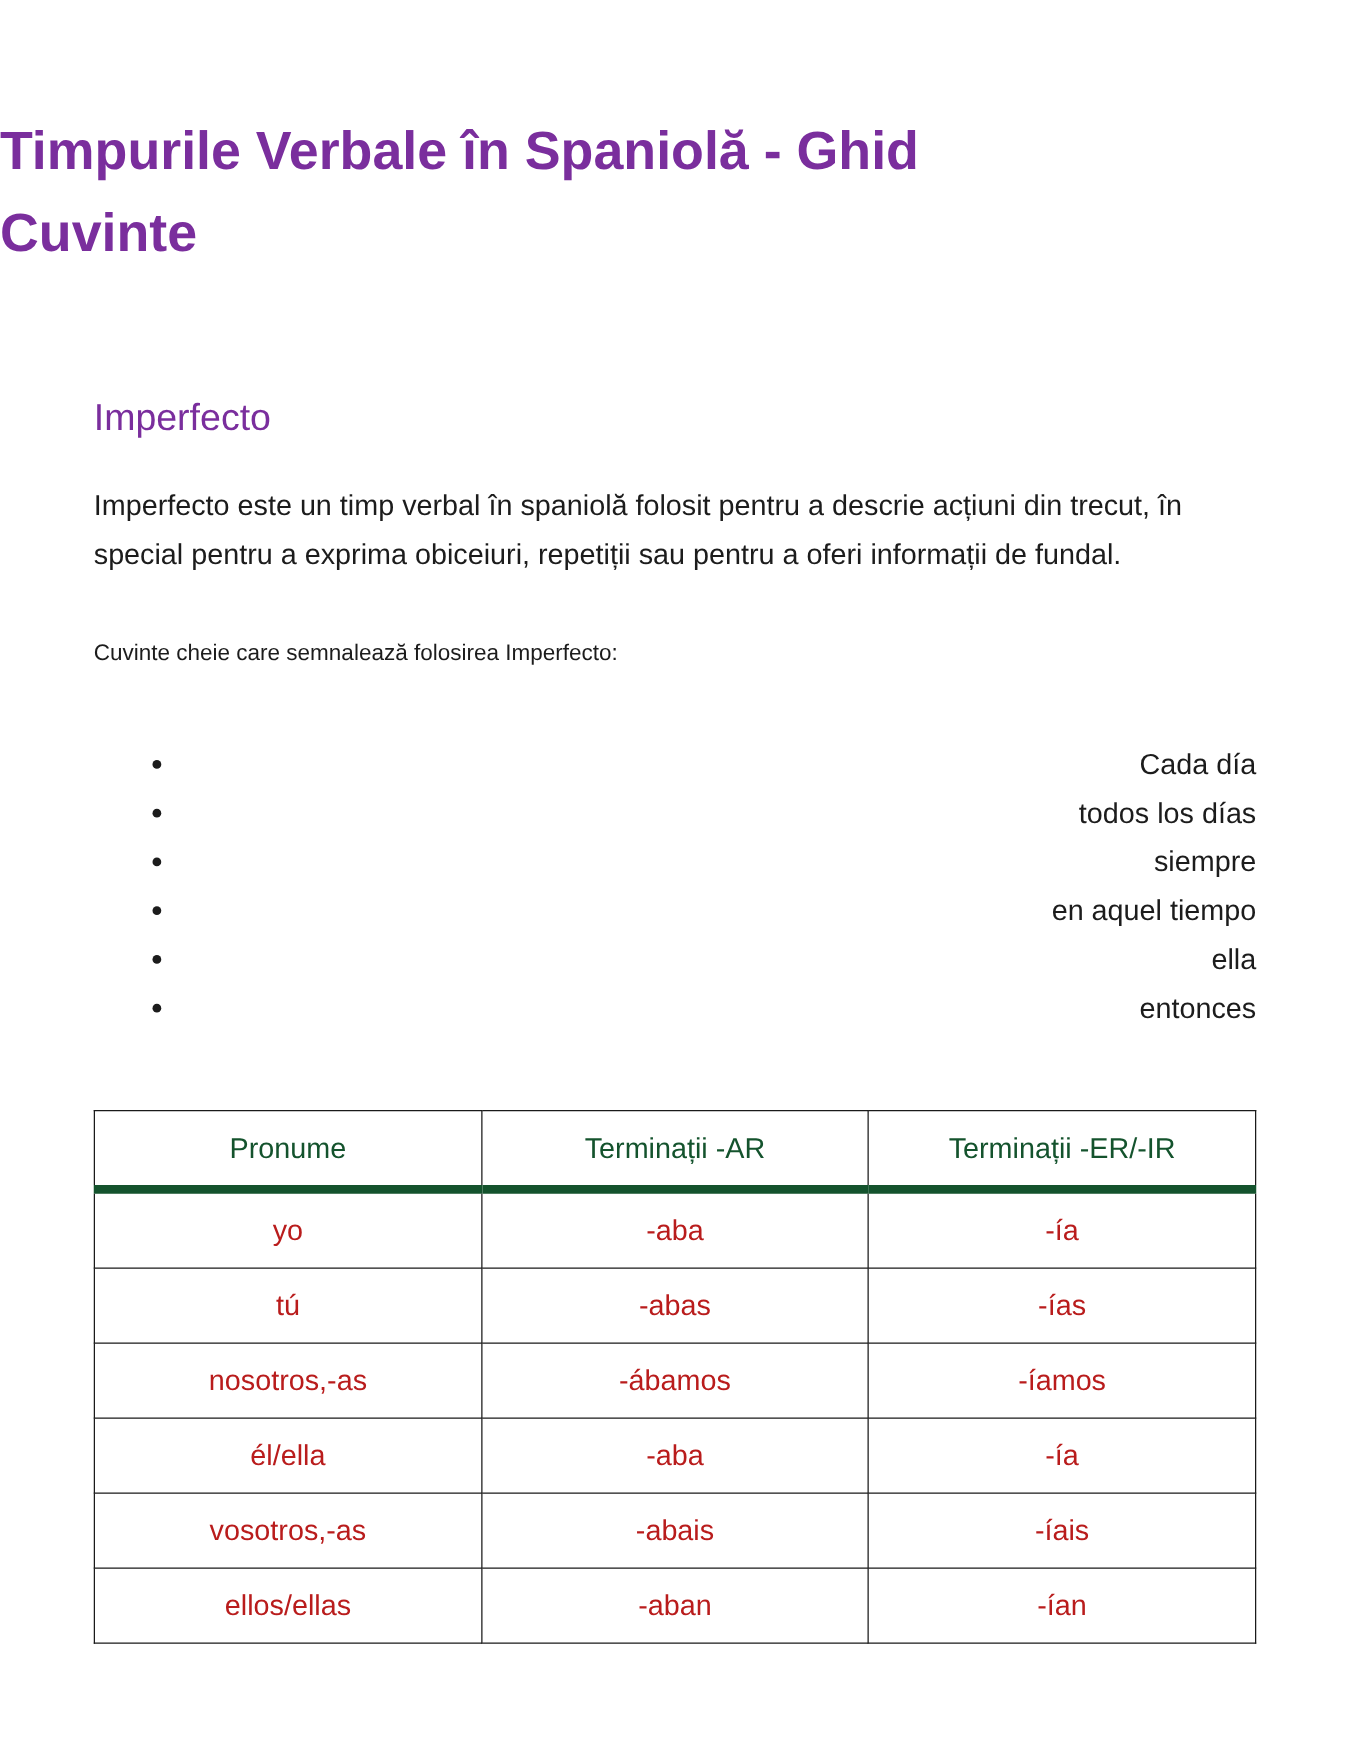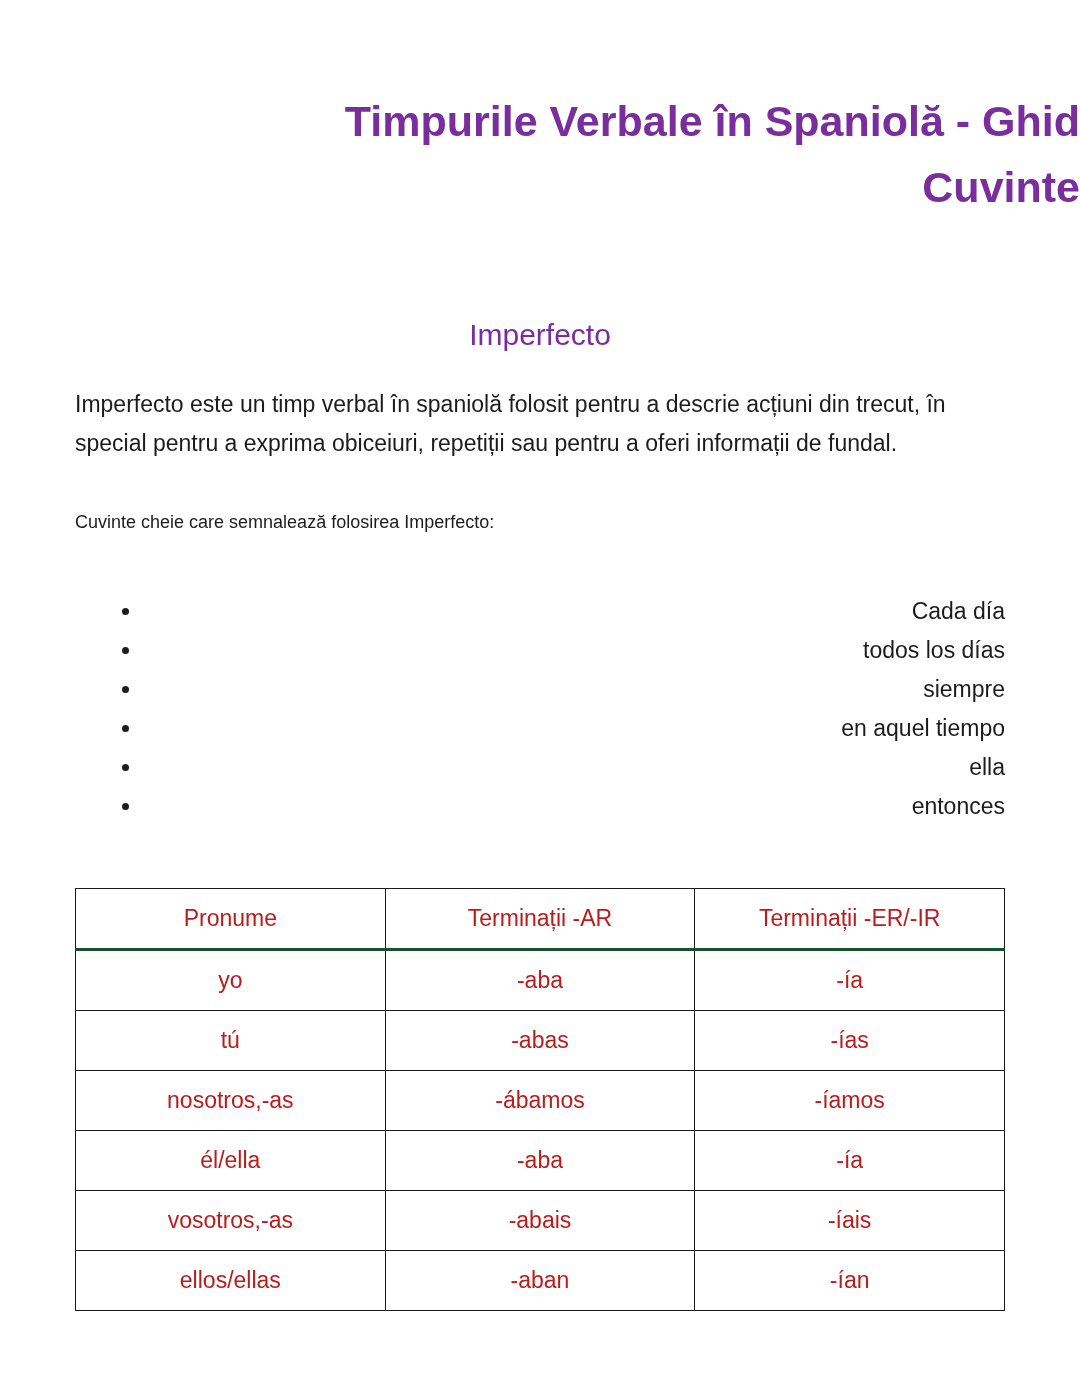--- a/index.html
+++ b/index.html
@@ -12,36 +12,35 @@
     width: 1080px;
     height: 1397px;
     background: #ffffff;
     font-family: "Liberation Sans", sans-serif;
     color: #1c1c1c;
     overflow: hidden;
   }
   .doc-title {
     margin: 0;
     padding-top: 88px;
-    text-align: right;
+    text-align: left;
     font-size: 43px;
     font-weight: 700;
     line-height: 66px;
     color: #7a2e9d;
   }
   .content {
     padding: 0 75px;
   }
   .section-heading {
     margin: 97px 0 0 0;
     font-size: 30px;
     font-weight: 400;
     line-height: 36px;
     color: #7a2e9d;
-    text-align: center;
   }
   .body-paragraph {
     margin: 32px 0 0 0;
     max-width: 885px;
     font-size: 23px;
     line-height: 39px;
     color: #1c1c1c;
   }
   .keywords-intro {
     margin: 40px 0 0 0;
@@ -71,23 +70,23 @@
   .conjugation-table td {
     width: 33.33%;
     height: 59px;
     border: 1.5px solid #1a1a1a;
     text-align: center;
     vertical-align: middle;
     font-size: 23px;
     padding: 0;
   }
   .conjugation-table thead th {
-    color: #b91c1c;
+    color: #14532d;
     font-weight: 400;
-    border-bottom: 3px solid #14532d;
+    border-bottom: 7px solid #14532d;
   }
   .conjugation-table tbody td {
     color: #b91c1c;
   }
 </style>
 </head>
 <body>
 
 <div class="page">
 

